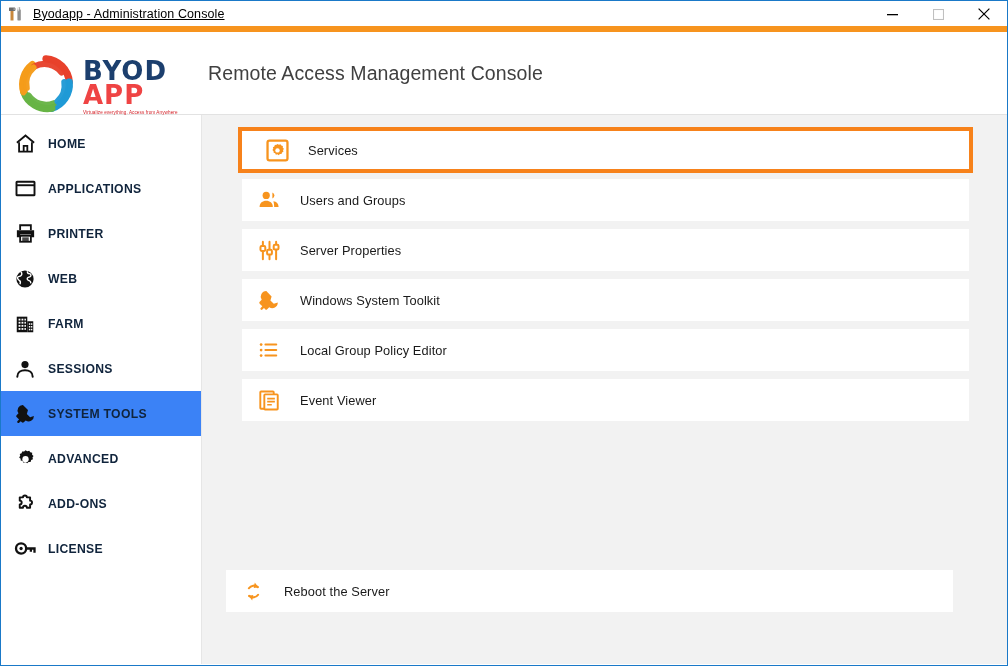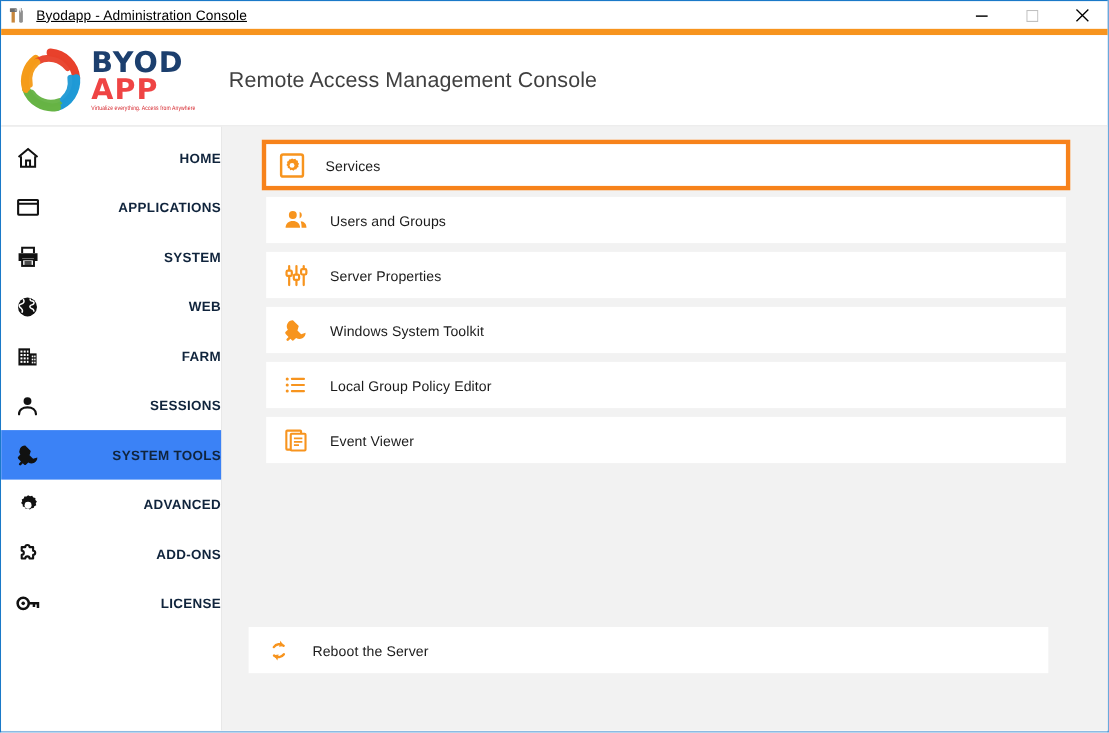--- a/index.html
+++ b/index.html
@@ -84,21 +84,21 @@
     background: #ffffff;
     display: flex;
     align-items: center;
     border-bottom: 1px solid #e2e2e2;
   }
 
   #brand-logo-area {
     width: 201px;
     height: 83px;
     display: flex;
-    align-items: center;
+    align-items: flex-end;
     padding-left: 14px;
     flex: 0 0 auto;
   }
 
   #logo-mark { width: 62px; height: 62px; flex: 0 0 auto; display: block; }
 
   #logo-wordmark {
     margin-left: 6px;
     display: flex;
     flex-direction: column;
@@ -155,21 +155,20 @@
     border-right: 1px solid #e6e6e6;
   }
 
   .nav-item {
     height: 45px;
     display: flex;
     align-items: center;
     padding-left: 11px;
     background: transparent;
     cursor: default;
-    justify-content: space-between;
   }
   .nav-item.active { background: #3b82f6; }
 
   .nav-icon {
     width: 26px;
     height: 26px;
     flex: 0 0 26px;
     display: flex;
     align-items: center;
     justify-content: center;
@@ -204,21 +203,21 @@
     display: flex;
     align-items: center;
     margin-bottom: 8px;
     padding-left: 13px;
     cursor: default;
   }
 
   .tool-row.highlighted {
     border: 4px solid #f7821b;
     height: 46px;
-    padding-left: 9px;
+    padding-left: 21px;
     margin-bottom: 6px;
     margin-left: -4px;
     margin-top: -4px;
     width: 735px;
   }
 
   .tool-icon {
     width: 28px;
     height: 28px;
     flex: 0 0 28px;
@@ -334,21 +333,21 @@
 
       <div class="nav-item">
         <span class="nav-icon">
           <svg width="23" height="23" viewBox="0 0 24 24" fill="none" stroke="#111" stroke-width="1.9">
             <path d="M6.4 8.4 V3.4 H17.6 V8.4"></path>
             <path d="M3 8.6 H21 V16 H17.6 V13 H6.4 V16 H3 Z" fill="#111" stroke="none"></path>
             <rect x="6.4" y="14.4" width="11.2" height="6.2"></rect>
             <path d="M8.6 16.8 H15.4 M8.6 18.8 H15.4" stroke-width="1.4"></path>
           </svg>
         </span>
-        <span class="nav-label">SYSTEM</span>
+        <span class="nav-label">PRINTER</span>
       </div>
 
       <div class="nav-item">
         <span class="nav-icon">
           <svg width="22" height="22" viewBox="0 0 24 24">
             <circle cx="12" cy="12" r="9.4" fill="#111"></circle>
             <path d="M7.5 4.2 c1.6 1.2 1.2 3.2 0 4.2 c-1.2 1 -3 0.4 -3.6 2 c-0.6 1.6 1 2.4 2.2 3.4 c1.2 1 1 2.6 0.4 4 M14.8 3.6 c-0.6 1.6 0.4 2.6 1.8 2.6 c1.4 0 2.4 1.2 1.6 2.6 c-0.8 1.4 -2.8 1 -3.6 2.2 c-0.8 1.2 0.6 2.4 1.8 2.8 c1.2 0.4 2.4 1.6 1.6 3" fill="none" stroke="#ffffff" stroke-width="1.5"></path>
           </svg>
         </span>
         <span class="nav-label">WEB</span>

